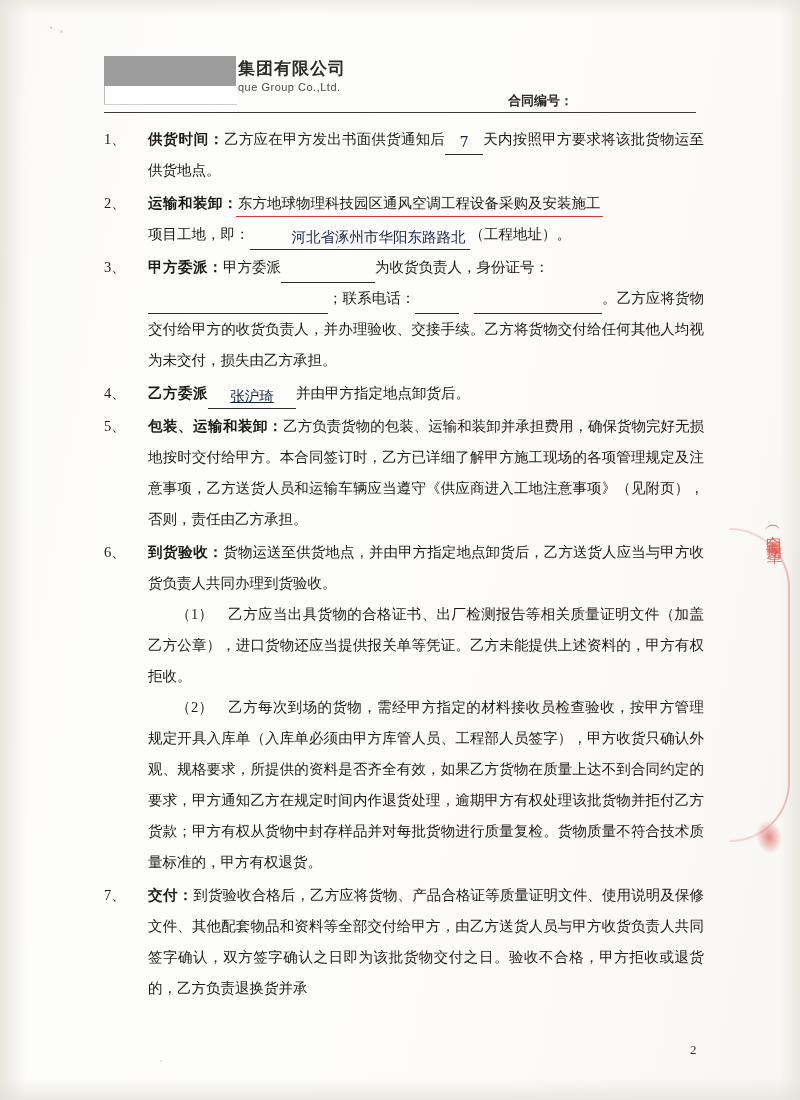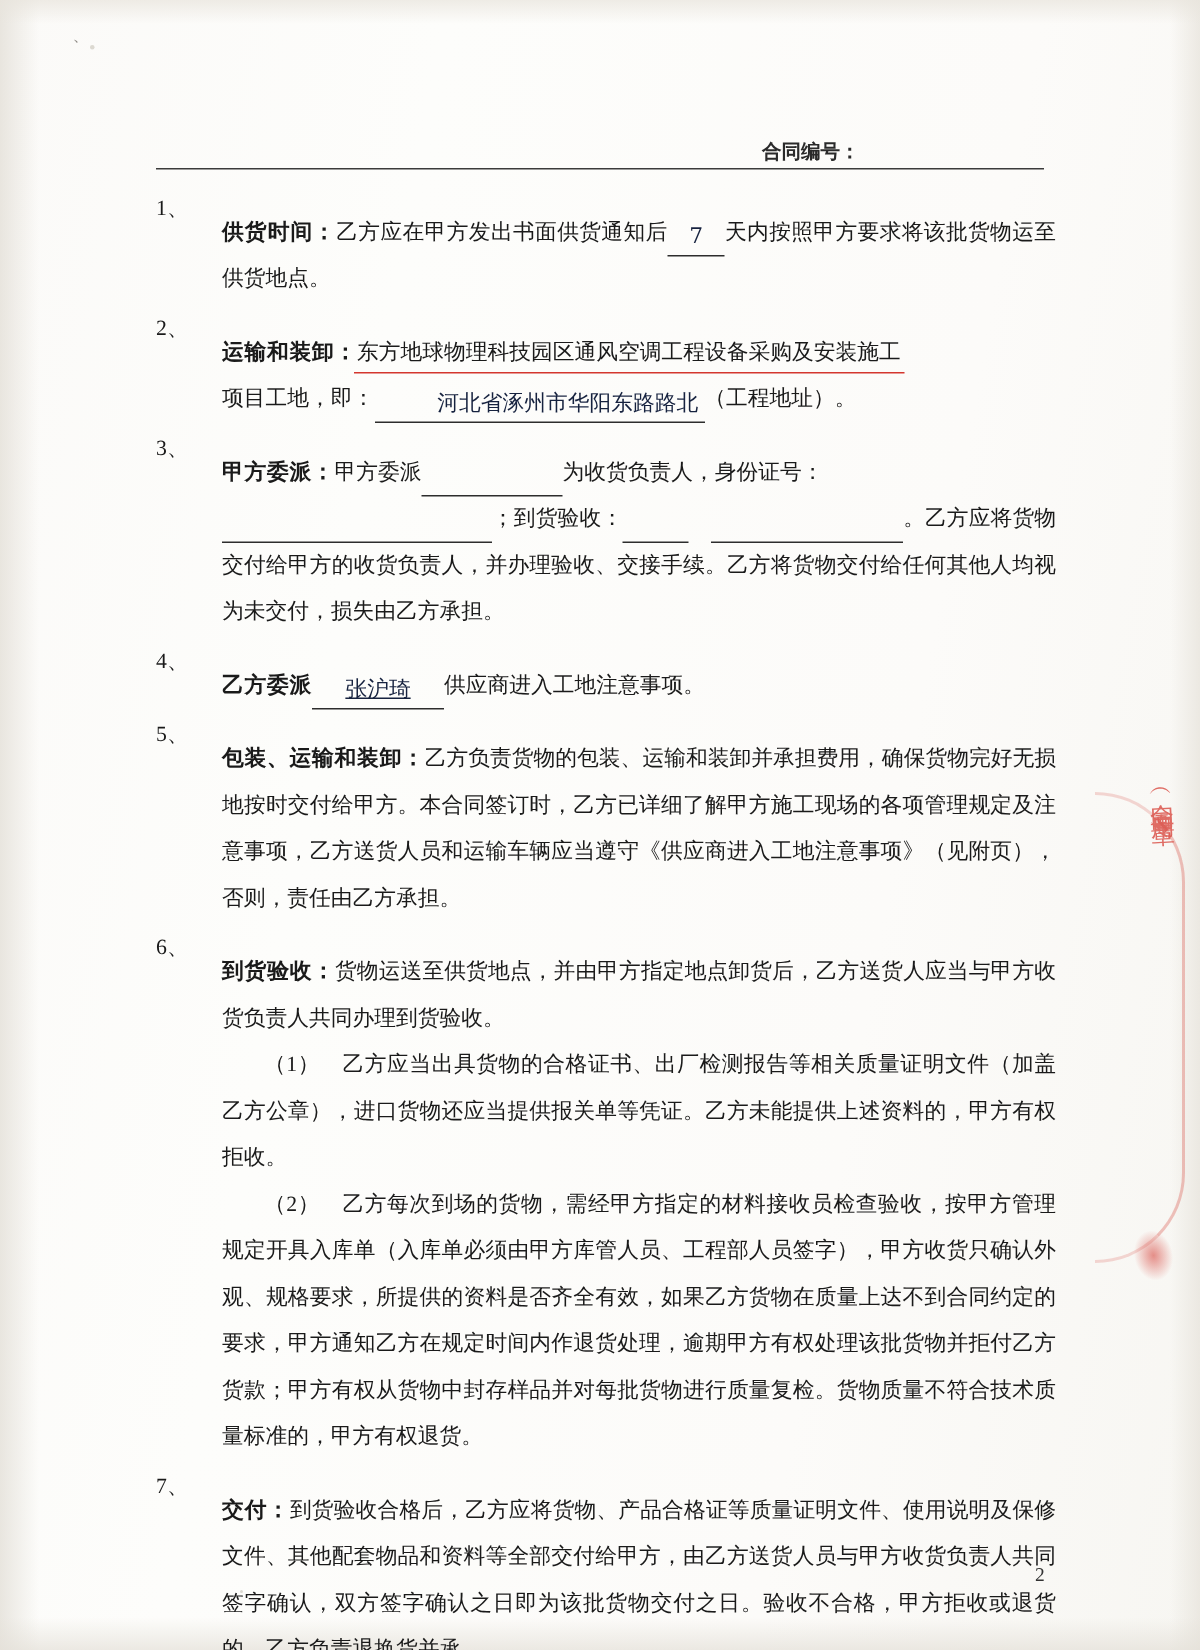--- a/index.html
+++ b/index.html
@@ -133,21 +133,20 @@
     font-size: 14.5px;
     line-height: 31px;
     text-align: left;
     white-space: nowrap;
   }
   .clause-body {
     flex: 1 1 auto;
     font-size: 14.5px;
     line-height: 31px;
     text-align: justify;
-    margin-top: 16px;
   }
   .para {
     font-size: 14.5px;
     line-height: 31px;
     text-align: justify;
     text-indent: 28px;
     margin: 0;
   }
   .lbl { font-weight: 600; letter-spacing: .5px; }
 
@@ -263,20 +262,26 @@
 <div class="page">
   <div class="page-shadow-left"></div>
   <div class="page-shadow-right"></div>
   <div class="page-shadow-top"></div>
   <div class="page-shadow-bottom"></div>
 
   <div class="speck" style="left:60px; top:30px; width:3px; height:3px;"></div>
   <div class="speck" style="left:160px; top:1060px; width:2px; height:2px;"></div>
   <div class="corner-mark">、</div>
 
+  <div class="letterhead">
+    <div class="lh-block"></div>
+    <div class="lh-block2"></div>
+    <div class="lh-cn">集团有限公司</div>
+    <div class="lh-en">que Group Co.,Ltd.</div>
+  </div>
 
   <div class="contract-no">合同编号：</div>
   <div class="header-rule"></div>
 
   <div class="body">
 
     <div class="clause">
       <div class="clause-num">1、</div>
       <div class="clause-body">
         <span class="lbl">供货时间：</span><span>乙方应在甲方发出书面供货通知后</span><span class="blank b-days ink">7</span><span>天内按照甲方要求将该批货物运至供货地点。</span>
@@ -288,28 +293,28 @@
       <div class="clause-body">
         <span class="lbl">运输和装卸：</span><span class="redline-wrap"><span>东方地球物理科技园区通风空调工程设备采购及安装施工</span></span><br>
         <span>项目工地，即：</span><span class="blank b-addr ink">河北省涿州市华阳东路路北</span><span>（工程地址）。</span>
       </div>
     </div>
 
     <div class="clause">
       <div class="clause-num">3、</div>
       <div class="clause-body">
         <span class="lbl">甲方委派：</span><span>甲方委派</span><span class="blank b-name"></span><span>为收货负责人，身份证号：</span><br>
-        <span class="blank b-id"></span><span class="blank b-tel2"></span><span>；到货验收：</span><span class="blank b-tel2"></span>　<span class="blank b-tel"></span><span>。乙方应将货物交付给甲方的收货负责人，并办理验收、交接手续。乙方将货物交付给任何其他人均视为未交付，损失由乙方承担。</span>
+        <span class="blank b-id"></span><span class="blank b-tel2"></span><span>；联系电话：</span><span class="blank b-tel2"></span>　<span class="blank b-tel"></span><span>。乙方应将货物交付给甲方的收货负责人，并办理验收、交接手续。乙方将货物交付给任何其他人均视为未交付，损失由乙方承担。</span>
       </div>
     </div>
 
     <div class="clause">
       <div class="clause-num">4、</div>
       <div class="clause-body">
-        <span class="lbl">乙方委派</span><span class="blank b-rep ink">张沪琦</span><span>供应商进入工地注意事项。</span>
+        <span class="lbl">乙方委派</span><span class="blank b-rep ink">张沪琦</span><span>并由甲方指定地点卸货后。</span>
       </div>
     </div>
 
     <div class="clause">
       <div class="clause-num">5、</div>
       <div class="clause-body">
         <span class="lbl">包装、运输和装卸：</span><span>乙方负责货物的包装、运输和装卸并承担费用，确保货物完好无损地按时交付给甲方。本合同签订时，乙方已详细了解甲方施工现场的各项管理规定及注意事项，乙方送货人员和运输车辆应当遵守《供应商进入工地注意事项》（见附页），否则，责任由乙方承担。</span>
       </div>
     </div>
 

